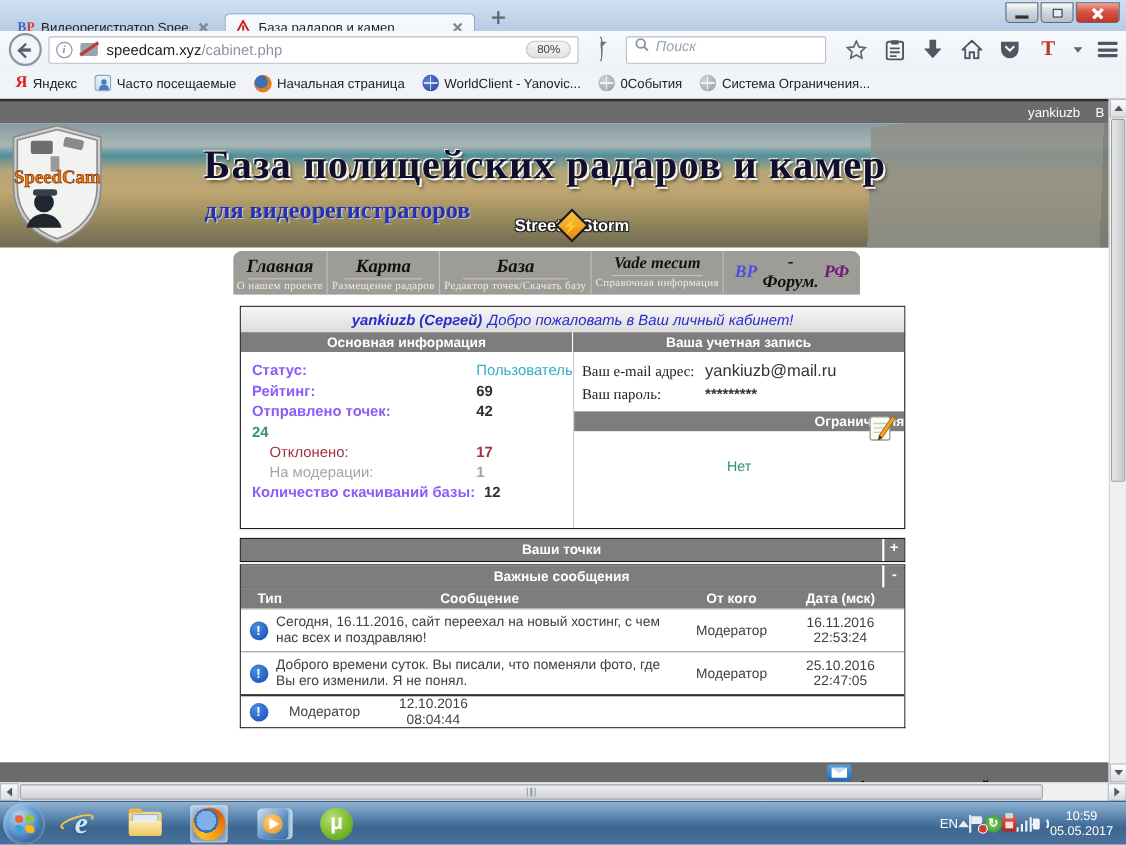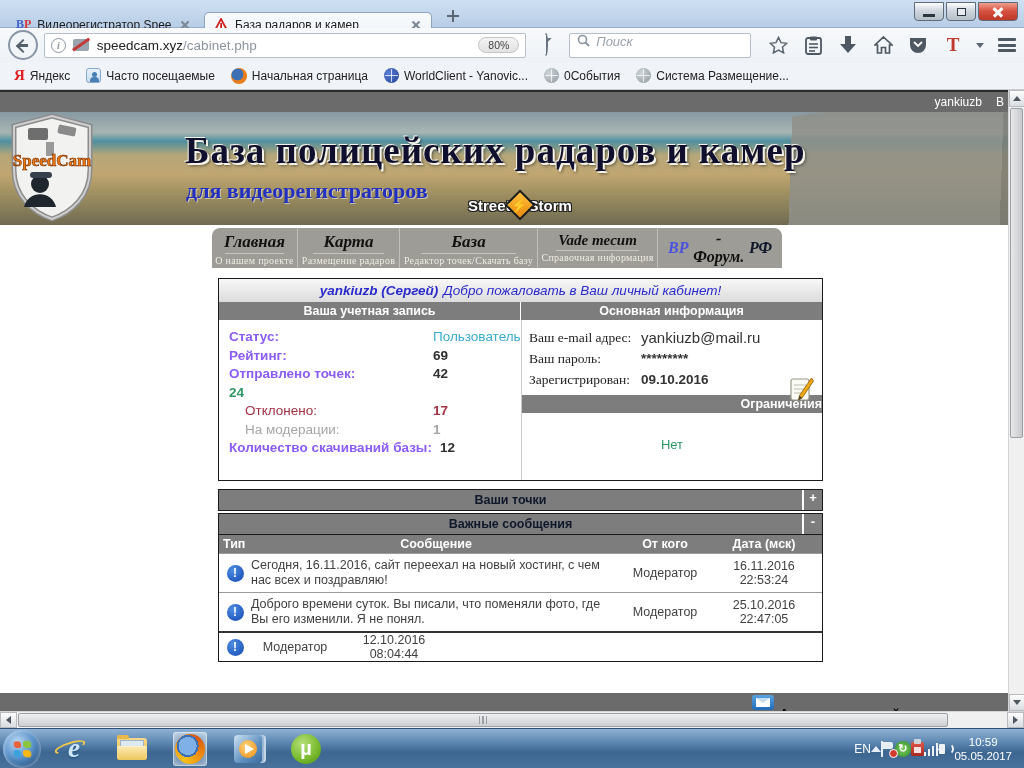--- a/index.html
+++ b/index.html
@@ -109,21 +109,21 @@
   .ss-bolt { transform:rotate(-45deg); font-size:13px; color:#111; text-shadow:none; font-weight:bold; }
 
   .nav { position:absolute; left:212px; top:138px; display:flex; border-radius:8px 8px 0 0; overflow:hidden; }
   .nav-tab { background:#9e9c97; border-right:1px solid #c2c0bb; padding-top:4px; text-align:center; height:40px; }
   .nav-tab:last-child { border-right:none; }
   .nav-main { font-family:"Liberation Serif",serif; font-style:italic; font-weight:bold; font-size:17px; color:#111; }
   .nav-rule { width:70%; margin:1px auto 1px; border-top:1px solid #c6c4bf; }
   .nav-sub { font-family:"Liberation Serif",serif; font-size:10px; color:#efece2; letter-spacing:.3px; }
   .nav-forum { display:flex; align-items:center; justify-content:center; height:40px; padding:0 10px;
     font-family:"Liberation Serif",serif; font-style:italic; font-weight:bold; font-size:16px; gap:3px; }
-  .f-vr { color:#4a52e0; } .f-mid { color:#111; } .f-rf { color:#0f172a; }
+  .f-vr { color:#4a52e0; } .f-mid { color:#111; } .f-rf { color:#701a75; }
 
   .content { position:absolute; left:218px; top:188px; width:605px; }
   .block-border { border:1px solid #1a1a1a; }
   .welcome { height:23px; background:linear-gradient(#f7f7f7,#dcdcdc); display:flex; align-items:center;
     justify-content:center; font-size:13.5px; font-style:italic; color:#2929cc; gap:5px; }
   .welcome b { font-weight:bold; }
   .sec-hdr { background:#7d7d7d; color:#fff; font-weight:bold; font-size:12.5px; text-align:center;
     padding:2px 0; border-top:1px solid #fff; }
   .cols-hdr { display:flex; }
   .cols-hdr .sec-hdr { flex:1; border-top:none; }
@@ -140,27 +140,27 @@
   .acct-row { display:flex; font-size:13.5px; line-height:21px; padding-left:7px;align-items:flex-end; }
   .acct-label { width:112px; font-family:"Liberation Serif",serif; color:#222; }
   .acct-value { color:#333; }
   .acct-value.bold { font-weight:bold; }
   .edit-icon { position:absolute; right:8px; top:56px; }
   .restrict-hdr { margin-top:5px; background:#7d7d7d; color:#fff; font-weight:bold; font-size:12.5px;
     text-align:right; padding:2px 0; }
   .restrict-val { text-align:center; margin-top:24px; font-size:13px; color:#2e9663; }
   .bar-row { display:flex; margin-top:8px; border:1px solid #1a1a1a; }
   .bar-row.attached { margin-top:2px; }
-  .bar-main { flex:1; background:#7d7d7d; color:#0f172a; font-weight:bold; font-size:12.5px;
+  .bar-main { flex:1; background:#7d7d7d; color:#ffffff; font-weight:bold; font-size:12.5px;
     text-align:center; padding:3px 0; }
   .bar-toggle { width:20px; border-left:2px solid #fff; background:#7d7d7d; color:#fff; font-weight:bold;
     font-size:13px; text-align:center; }
   .msg-table { border:1px solid #1a1a1a; border-top:none; }
   .msg-hdr { display:flex; background:#7d7d7d; color:#fff; font-weight:bold; font-size:12.5px; padding:2px 0; }
-  .mc-type { width:32px; padding-left:4px; } .mc-text { width:370px; text-align:center; }
+  .mc-type { width:32px; padding-left:15px; } .mc-text { width:370px; text-align:center; }
   .mc-from { width:88px; text-align:center; } .mc-date { width:110px; text-align:center; }
   .msg-row { display:flex; align-items:center; border-top:1px solid #9a9a9a; font-size:12.5px; color:#3f3f3f; background:#fff; }
   .msg-row.heavy { border-top:2px solid #333; }
   .msg-row .mc-type { display:flex; align-items:center; justify-content:center; padding:0; }
   .msg-row .mc-text { text-align:left; padding:4px 6px 4px 0; line-height:15px; }
   .msg-row .mc-from, .msg-row .mc-date { text-align:center; }
   .info-badge { width:17px; height:17px; border-radius:50%; background:radial-gradient(circle at 35% 30%, #4d8de0, #1448b4);
     color:#fff; font-weight:bold; font-size:12px; display:flex; align-items:center; justify-content:center; }
   .site-footer { position:absolute; left:0; bottom:0; width:100%; height:18px; background:#6b6b6b;
     display:flex; align-items:center; padding-left:752px; gap:6px; overflow:hidden; }
@@ -372,21 +372,21 @@
     <div class="bm-item">
       <span class="globe globe-blue"></span>
       <span>WorldClient - Yanovic...</span>
     </div>
     <div class="bm-item">
       <span class="globe globe-gray"></span>
       <span>0События</span>
     </div>
     <div class="bm-item">
       <span class="globe globe-gray"></span>
-      <span>Система Размещение...</span>
+      <span>Система Ограничения...</span>
     </div>
   </div>
 
   <div class="viewport">
 
     <div class="site-topbar">
       <span>yankiuzb</span>
       <span>В</span>
     </div>
 
@@ -442,22 +442,22 @@
       </div>
     </div>
 
     <div class="content">
       <div class="block-border">
         <div class="welcome">
           <b>yankiuzb (Сергей)</b>
           <span>Добро пожаловать в Ваш личный кабинет!</span>
         </div>
         <div class="cols-hdr">
+          <div class="sec-hdr">Основная информация</div>
           <div class="sec-hdr">Ваша учетная запись</div>
-          <div class="sec-hdr">Основная информация</div>
         </div>
         <div class="cols">
           <div class="col-left">
             <div class="stat-row">
               <span class="stat-label">Статус:</span>
               <span class="stat-value c-cyan">Пользователь</span>
             </div>
             <div class="stat-row">
               <span class="stat-label">Рейтинг:</span>
               <span class="stat-value c-dark">69</span>
@@ -483,24 +483,20 @@
             </div>
           </div>
           <div class="col-right">
             <div class="acct-row">
               <span class="acct-label">Ваш e-mail адрес:</span>
               <span class="acct-value" style="font-size:15px">yankiuzb@mail.ru</span>
             </div>
             <div class="acct-row">
               <span class="acct-label">Ваш пароль:</span>
               <span class="acct-value bold">*********</span>
-            </div>
-            <div class="acct-row">
-              <span class="acct-label">Зарегистрирован:</span>
-              <span class="acct-value bold">09.10.2016</span>
             </div>
             <svg class="edit-icon" width="24" height="26" viewBox="0 0 24 26">
               <rect x="1" y="3" width="18" height="21" rx="2" fill="#fbfbf6" stroke="#9a9a8c" stroke-width="1.2"></rect>
               <line x1="4" y1="9" x2="16" y2="9" stroke="#c9c9ba" stroke-width="1.2"></line>
               <line x1="4" y1="13" x2="16" y2="13" stroke="#c9c9ba" stroke-width="1.2"></line>
               <line x1="4" y1="17" x2="12" y2="17" stroke="#c9c9ba" stroke-width="1.2"></line>
               <path d="M21.5 2 L23.5 5 L12 22 L8.5 24 L9.5 19.5 Z" fill="#f0a818" stroke="#8a5a00" stroke-width="0.8"></path>
               <path d="M9.5 19.5 L12 22 L8.5 24 Z" fill="#3a3a3a"></path>
             </svg>
             <div class="restrict-hdr">Ограничения</div>

